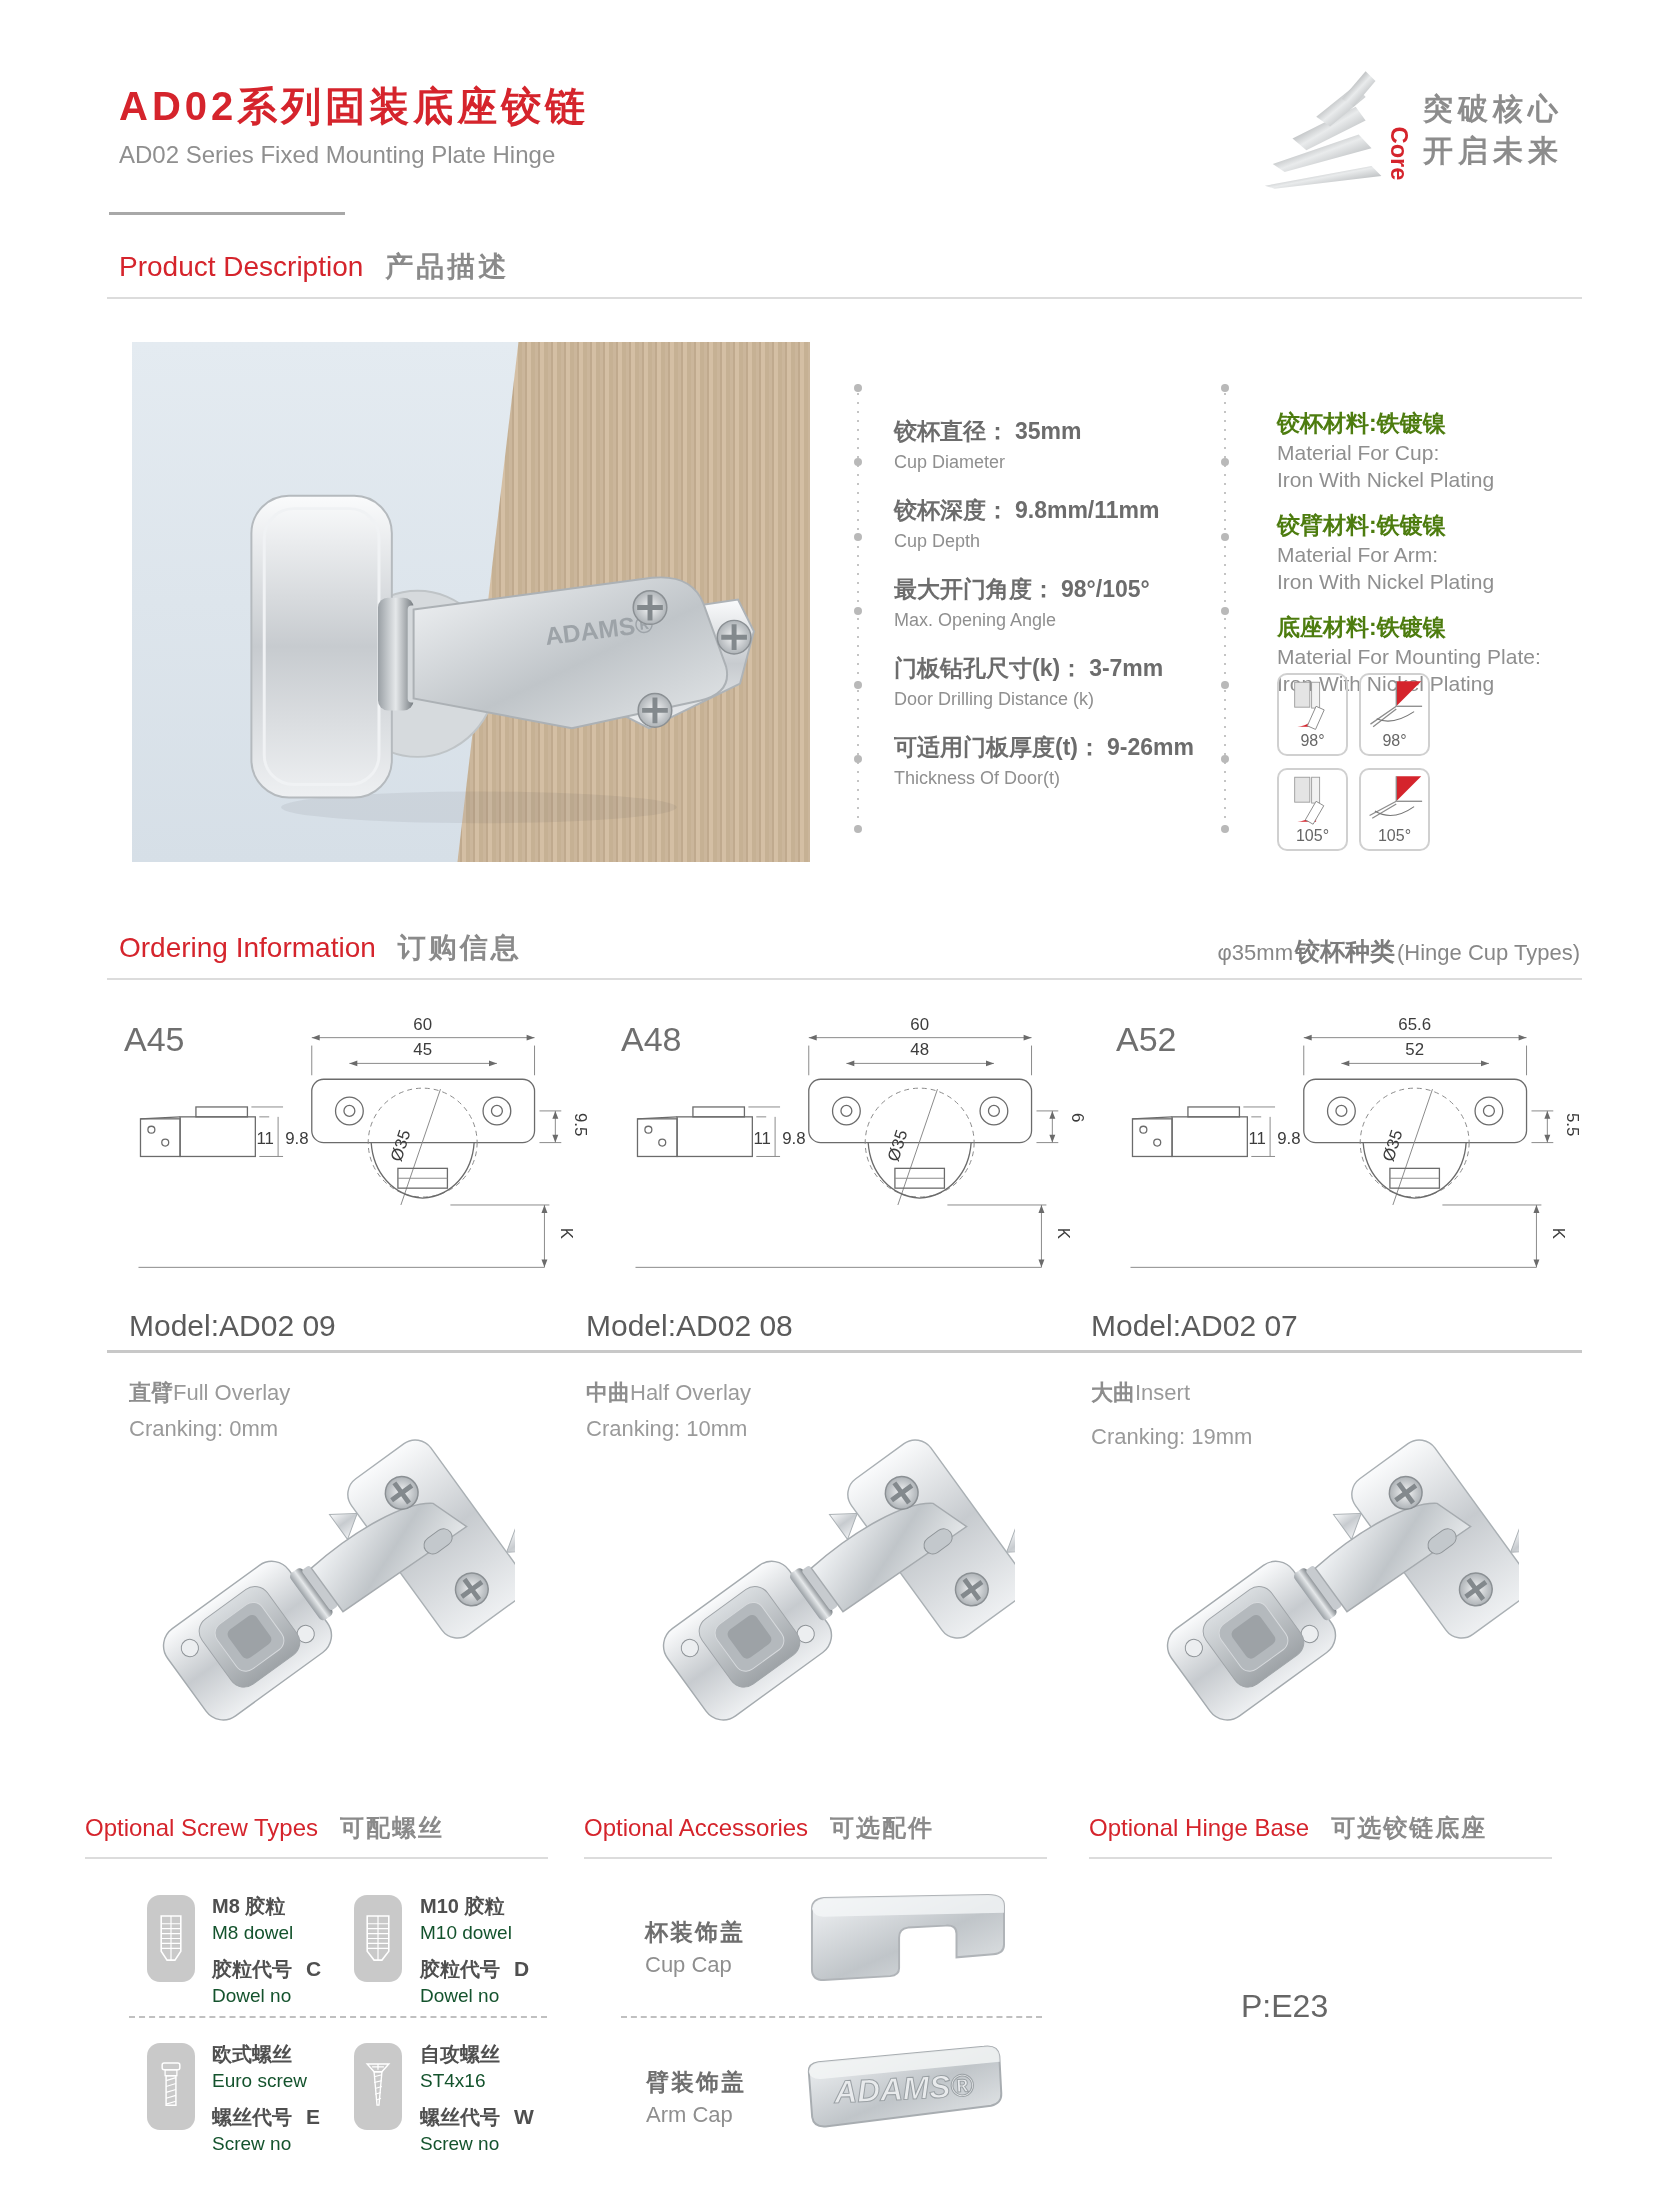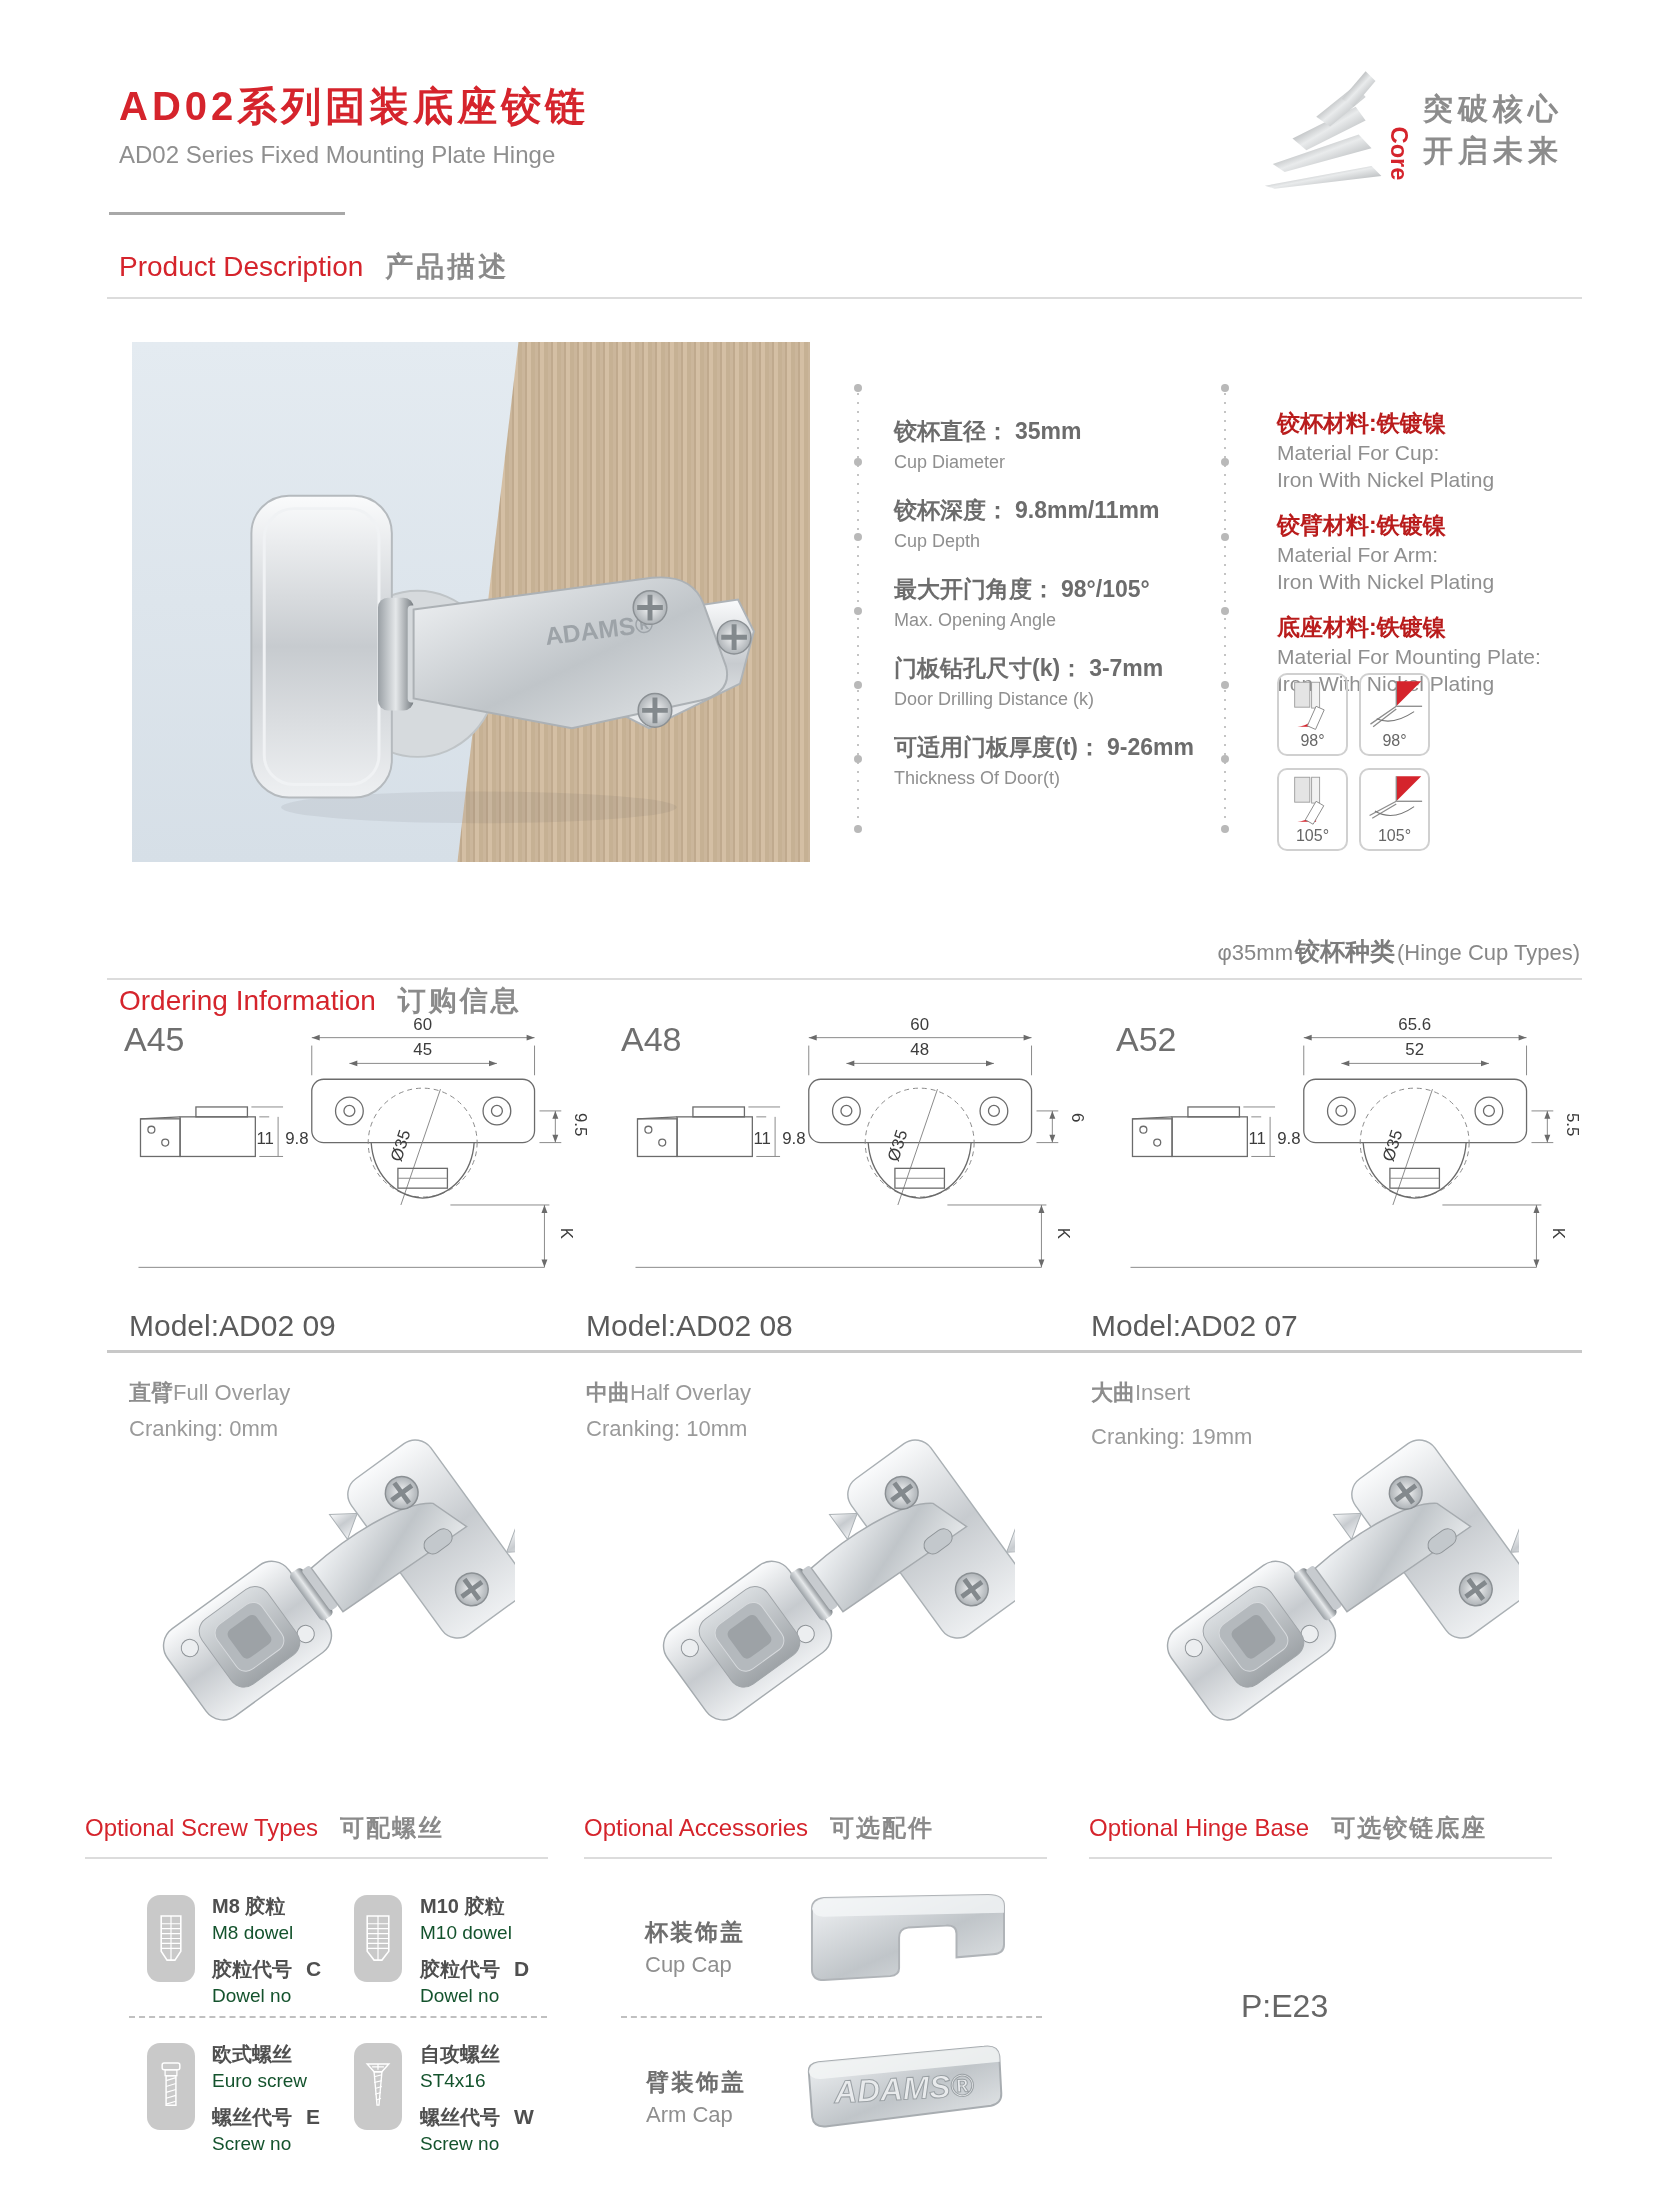--- a/index.html
+++ b/index.html
@@ -29,21 +29,21 @@
   .photo svg{position:absolute;left:20px;top:40px;}
 
   
   .dotline{width:2px;background:repeating-linear-gradient(#c4c4c4 0 2px,transparent 2px 9px);}
   .dot{position:absolute;left:-3px;width:8px;height:8px;border-radius:50%;background:#b9b9b9;}
   .spec-item{height:79px;}
   .spec-cn{font-size:23px;font-weight:bold;color:#6c6c6c;}
   .spec-val{font-size:23px;font-weight:bold;color:#6c6c6c;margin-left:6px;}
   .spec-en{font-size:18px;color:#8f8f8f;margin-top:5px;}
   .mat-item{margin-bottom:17px;}
-  .mat-cn{font-size:23px;font-weight:bold;color:#b91c1c;}
+  .mat-cn{font-size:23px;font-weight:bold;color:#4d7c0f;}
   .mat-en{font-size:21px;color:#8f8f8f;line-height:27px;}
 
   .angle-grid{left:1277px;top:673px;display:grid;grid-template-columns:71px 71px;grid-gap:12px 11px;}
   .angle-cell{width:71px;height:83px;border:2px solid #d0d0d0;border-radius:10px;box-sizing:border-box;
       display:flex;flex-direction:column;align-items:center;justify-content:flex-end;padding-bottom:4px;}
   .angle-label{font-size:16px;color:#666;margin-top:1px;}
 
   
   .oi-note{right:79px;top:935px;font-size:22px;color:#878787;display:flex;align-items:baseline;}
   .oi-note .cnbold{font-size:25px;font-weight:bold;color:#7c7c7c;margin:0 2px;}
@@ -272,21 +272,21 @@
         <path d="M34,2 L62,2 L34,30 Z" fill="#d5242c"></path>
         <line x1="34" y1="2" x2="34" y2="30" stroke="#8d8d8d" stroke-width="1.5"></line>
         <line x1="34" y1="30" x2="63" y2="30" stroke="#8d8d8d" stroke-width="1.5"></line>
         <path d="M34,30 L4,46 M34,33 L7,49" stroke="#8d8d8d" stroke-width="1.5" fill="none"></path>
         <path d="M10,41 Q30,53 54,36" stroke="#777" stroke-width="1.3" fill="none"></path>
       </svg>
       <div class="angle-label">105°</div>
     </div>
   </div>
 
-  <div class="abs sec-head" style="left:119px;top:982px;">
+  <div class="abs sec-head" style="left:119px;top:929px;">
     <span class="sec-en">Ordering Information</span>
     <span class="sec-cn">订购信息</span>
   </div>
   <div class="abs oi-note">
     <span>φ</span>
     <span>35mm</span>
     <span class="cnbold">铰杯种类</span>
     <span>(Hinge Cup Types)</span>
   </div>
   <div class="abs hrule" style="left:107px;top:978px;width:1475px;"></div>

